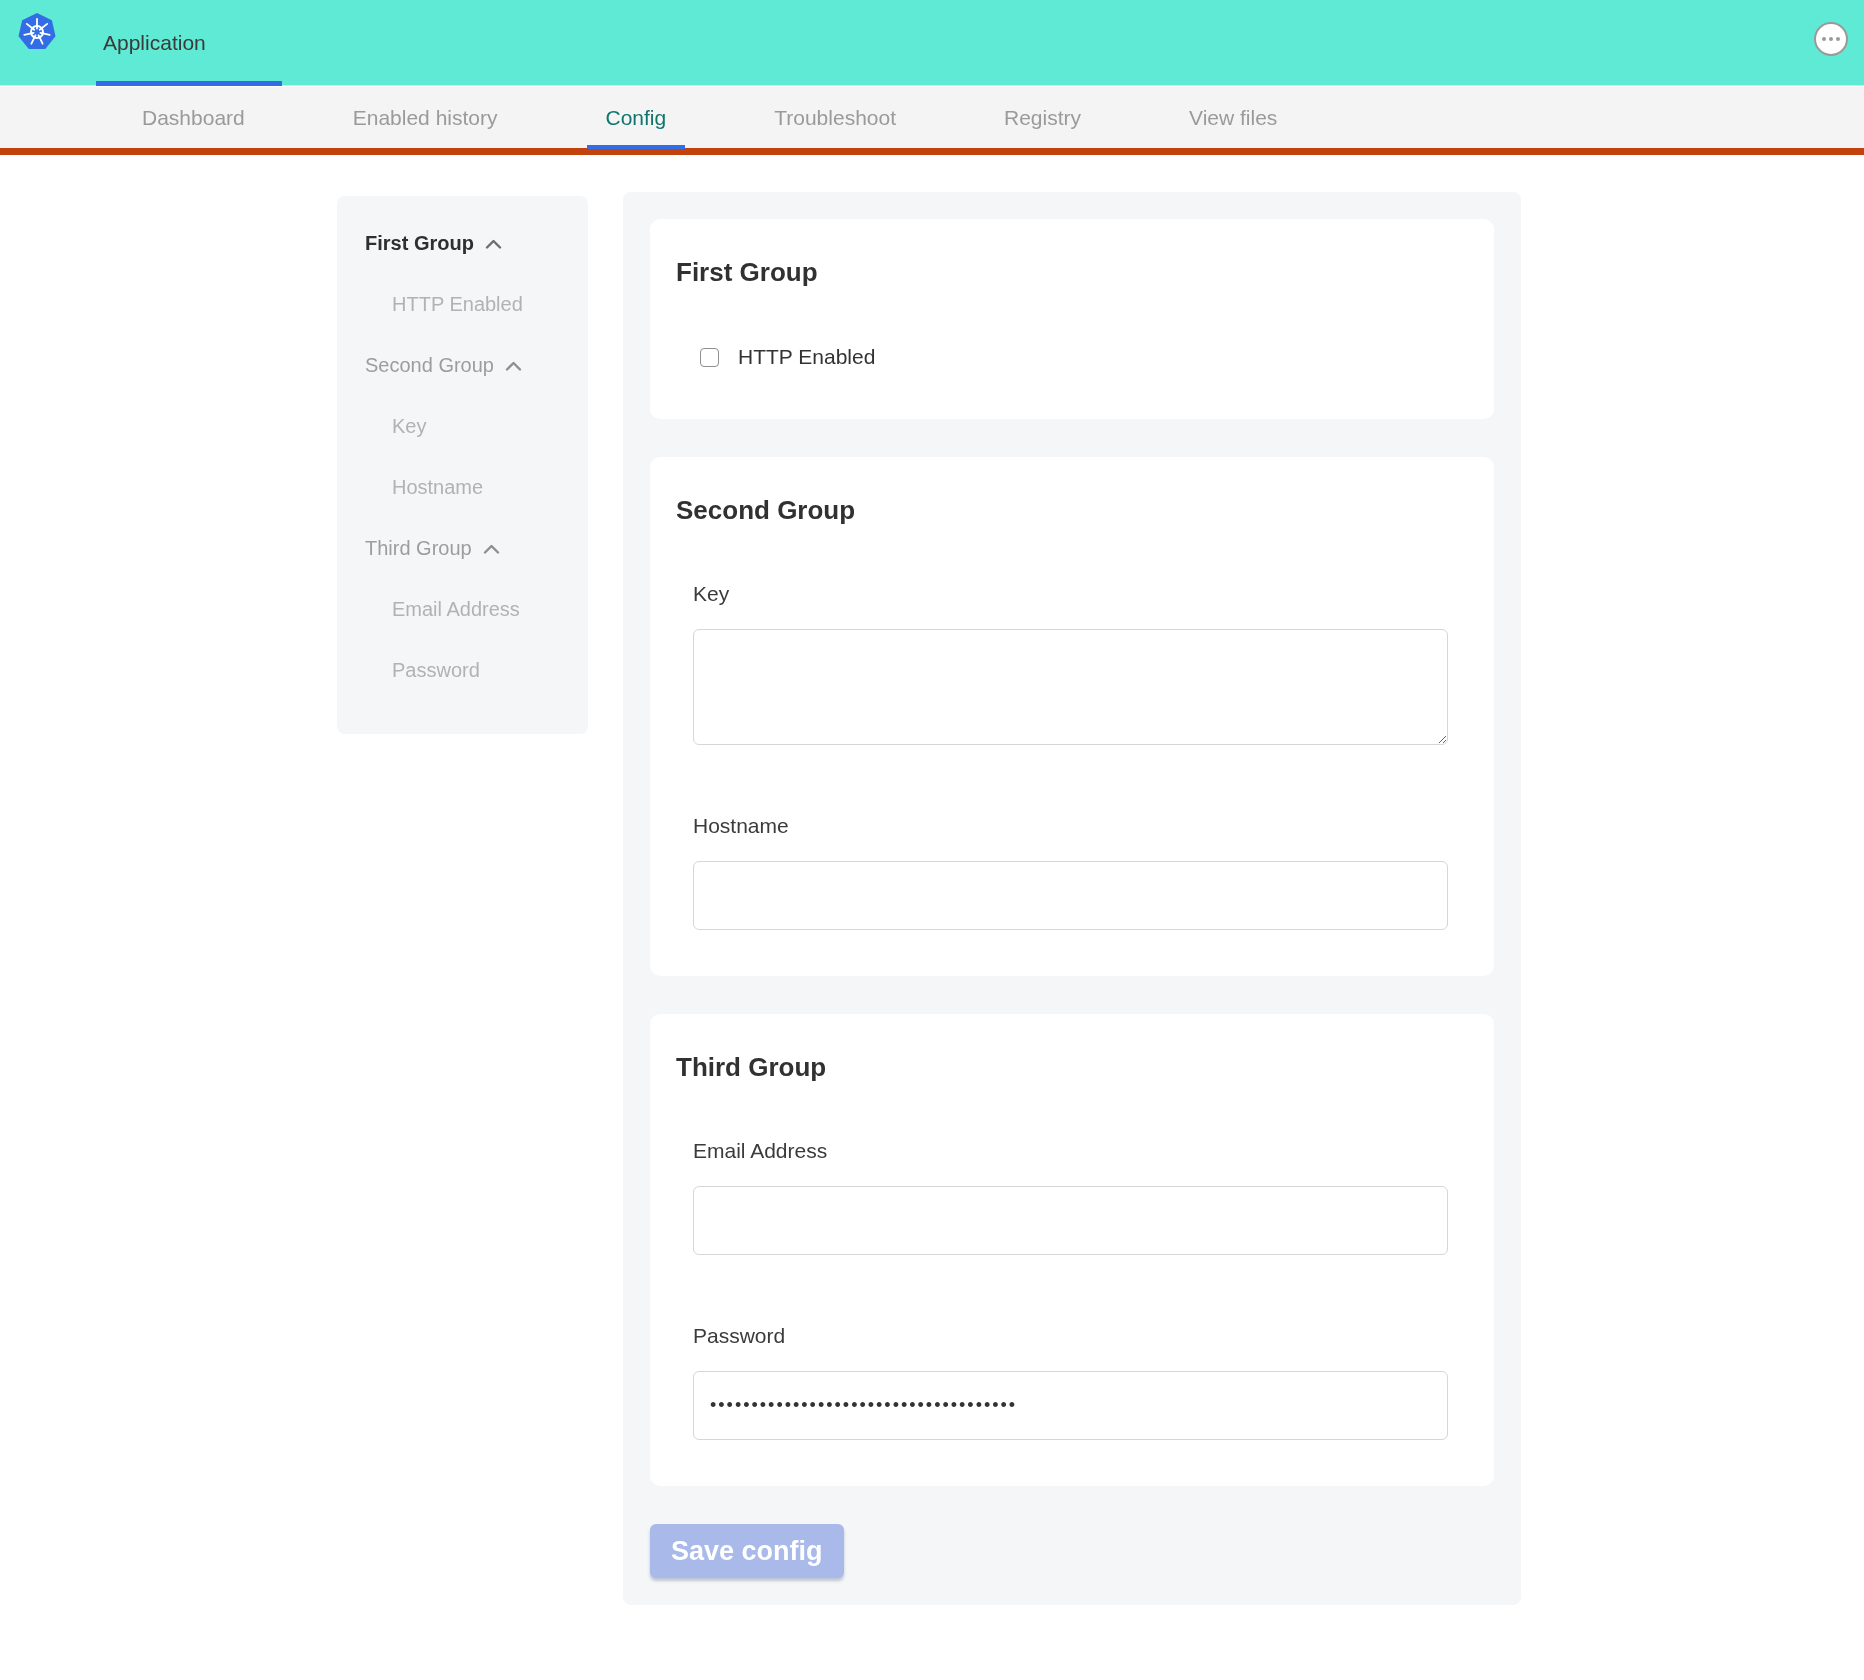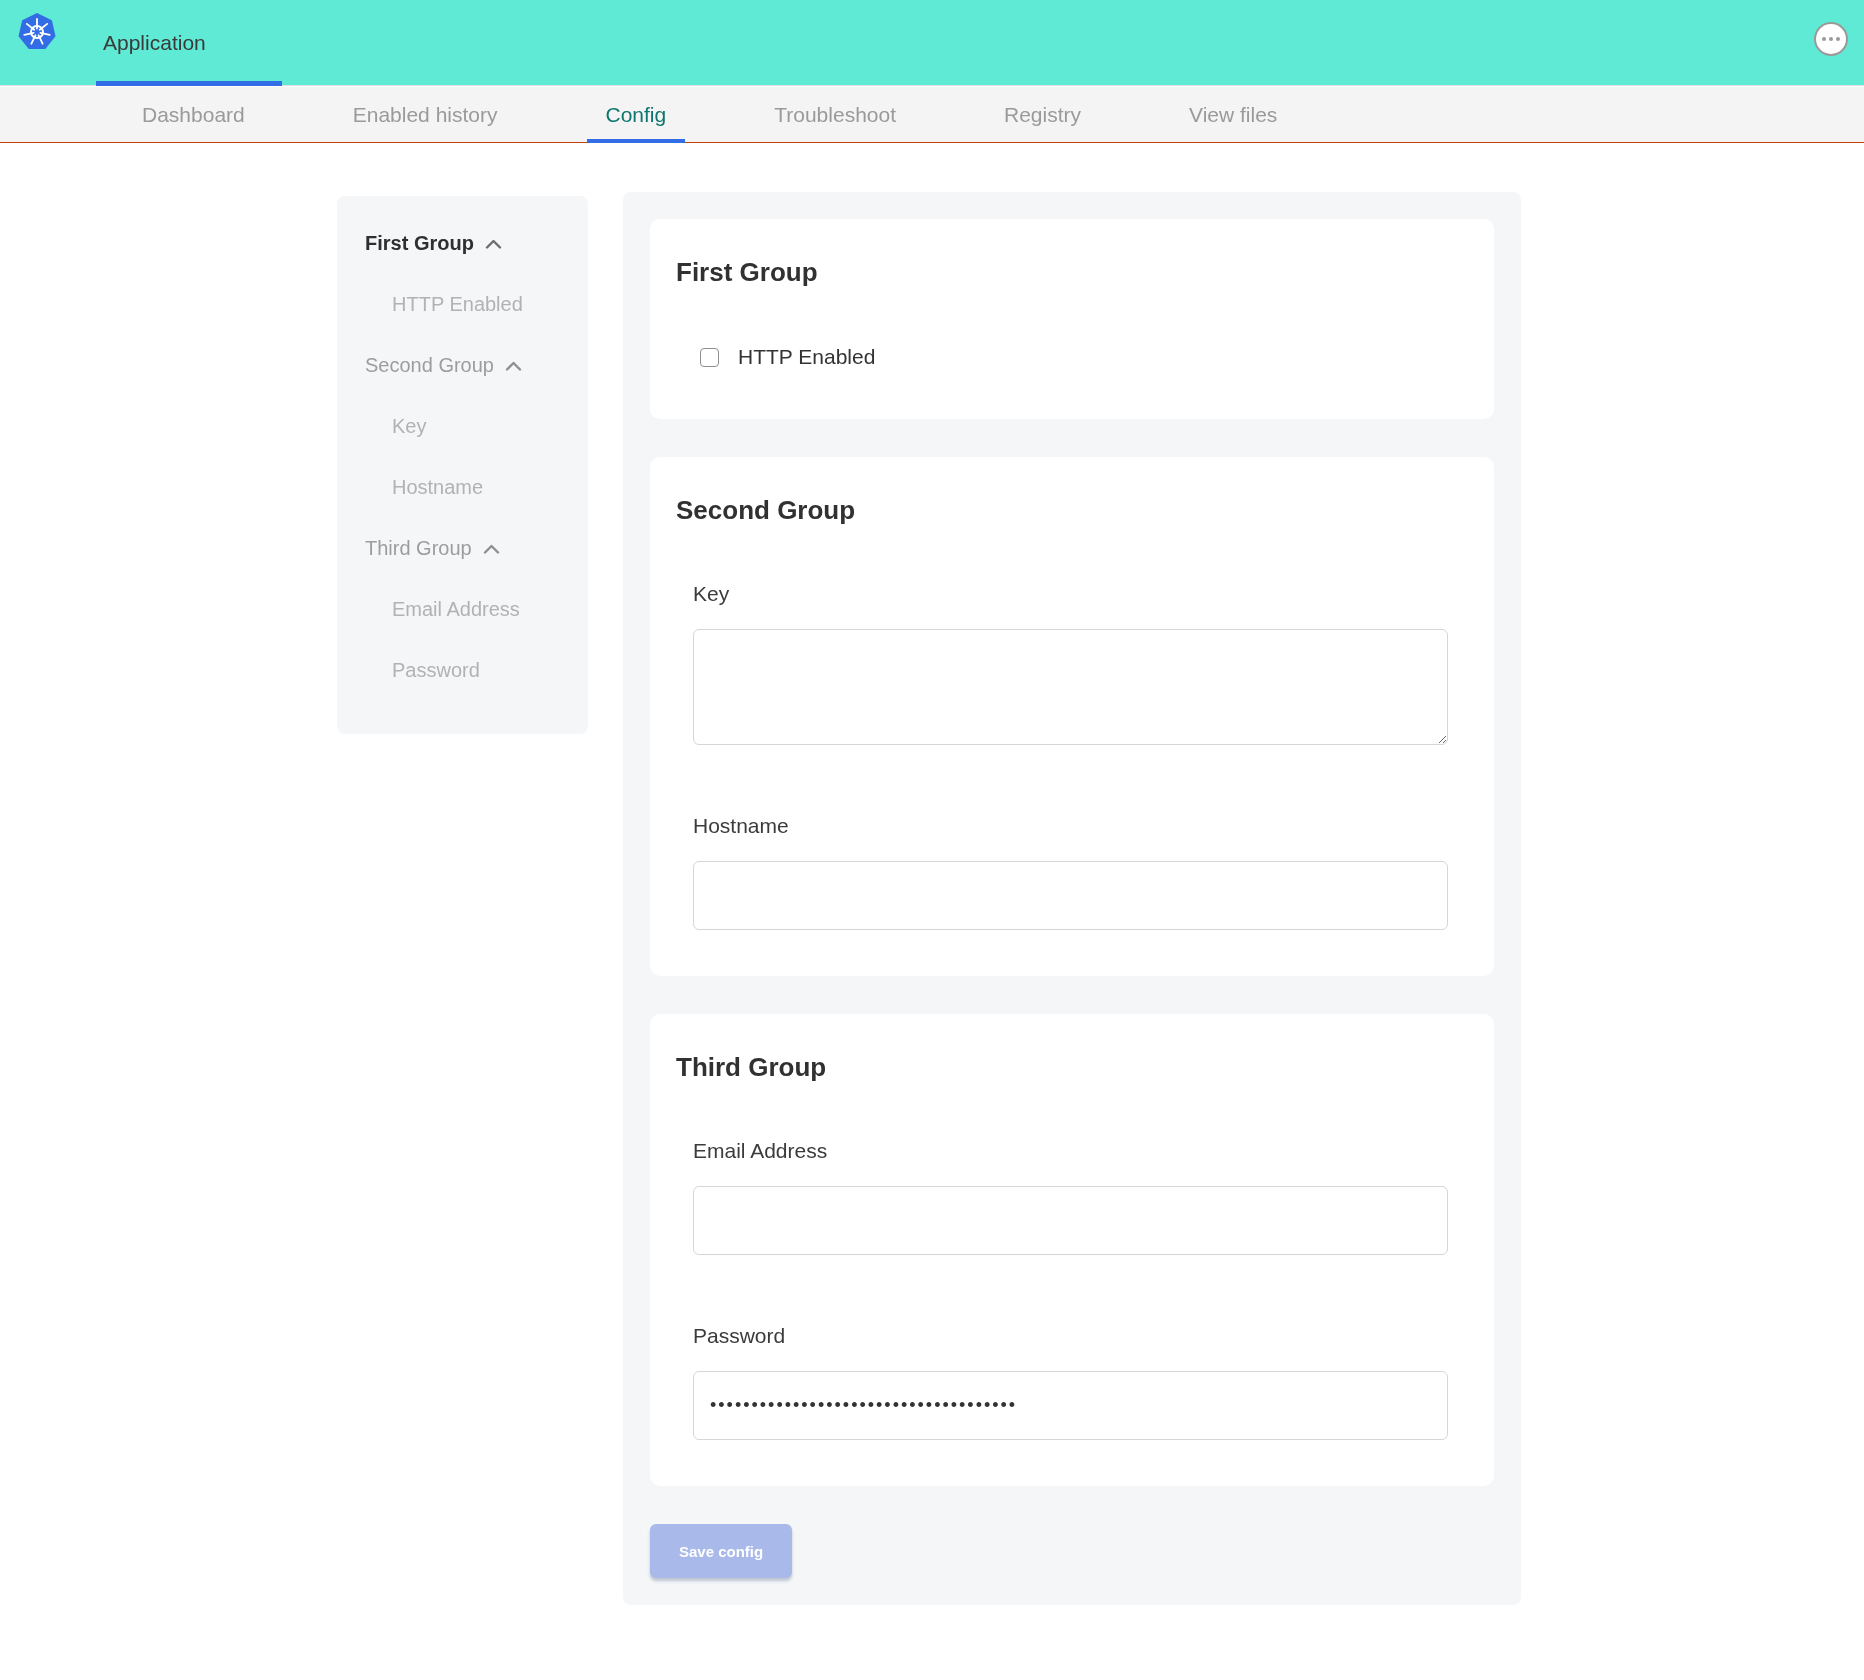--- a/index.html
+++ b/index.html
@@ -11,22 +11,22 @@
   .header{position:absolute;top:0;left:0;width:100%;height:86px;background:#5eead4;
           border-bottom:1px solid #e0e0e0;box-sizing:border-box;z-index:3;}
   .logo{position:absolute;left:17px;top:12px;width:40px;height:40px;}
   .app-tab{position:absolute;left:96px;top:0;height:86px;width:186px;display:flex;
            align-items:center;padding-left:7px;box-sizing:border-box;font-size:21px;color:#3a3a3a;cursor:pointer;}
   .app-underline{position:absolute;left:96px;bottom:-1px;width:186px;height:5px;background:var(--accent,#326de6);}
   .more-btn{position:absolute;right:16px;top:22px;width:34px;height:34px;border:2px solid #9a9a9a;
             border-radius:50%;background:#fff;display:flex;align-items:center;justify-content:center;gap:3px;cursor:pointer;padding:0;}
   .more-btn i{width:4px;height:4px;border-radius:50%;background:#9a9a9a;display:block;}
   
-  .navbar{position:absolute;top:87px;left:0;width:100%;height:56px;background:#f4f4f4;
-          border-bottom:1px solid #c2410c;box-sizing:border-box;display:flex;align-items:stretch;
+  .navbar{position:absolute;top:87px;left:0;width:100%;height:68px;background:#f4f4f4;
+          border-bottom:7px solid #c2410c;box-sizing:border-box;display:flex;align-items:stretch;
           padding-left:123px;gap:70px;z-index:2;}
   .tab{display:flex;align-items:center;padding:0 19px;font-size:21px;color:#9a9a9a;
        position:relative;cursor:pointer;white-space:nowrap;}
   .tab.active{color:#0f766e;}
   .tab.active::after{content:"";position:absolute;left:0;right:0;bottom:-1px;height:4px;background:var(--accent,#326de6);}
   
   .sidebar{position:absolute;left:337px;top:196px;width:251px;height:538px;background:#f4f6f8;
            border-radius:8px;box-sizing:border-box;padding:34px 0 0 28px;}
   .side-row{display:flex;align-items:center;line-height:26px;margin-bottom:35px;font-size:20px;cursor:pointer;}
   .side-group{color:#9d9d9d;}
@@ -41,22 +41,22 @@
   .cb-row{display:flex;align-items:center;gap:19px;margin-top:58px;margin-left:24px;font-size:21px;color:#333;cursor:pointer;}
   input[type=checkbox]{appearance:none;-webkit-appearance:none;width:19px;height:19px;border:1.5px solid #8f8f8f;
         border-radius:4px;background:#fff;margin:0;cursor:pointer;}
   .field-block{margin-left:17px;margin-top:56px;width:755px;}
   .field-label{font-size:21px;color:#3b3b3b;line-height:26px;}
   .field-input{display:block;width:100%;box-sizing:border-box;margin-top:22px;border:1px solid #d6d6d6;
         border-radius:6px;background:#fff;font-size:20px;color:#333;padding:0 16px;height:69px;outline:none;
         font-family:"Liberation Sans", sans-serif;}
   textarea.field-input{height:116px;padding:12px 16px;resize:both;}
   input.pwd{letter-spacing:2px;font-size:18px;}
-  .save-btn{display:block;margin-top:35px;height:54px;padding:0 29px;border:none;border-radius:6px;
-        background:var(--save,#a9b9e9);color:#fff;font-size:15px;font-weight:bold;
+  .save-btn{display:block;margin-top:35px;height:54px;padding:0 21px;border:none;border-radius:6px;
+        background:var(--save,#a9b9e9);color:#fff;font-size:27px;font-weight:bold;
         font-family:"Liberation Sans", sans-serif;box-shadow:0 3px 3px rgba(70,85,130,0.30);cursor:pointer;}
 </style>
 </head>
 <body>
 
 <header class="header">
   <svg class="logo" viewBox="0 0 40 40" width="40" height="40">
     <polygon points="20,1 34.9,8.2 38.5,24.2 28.3,37.1 11.8,37.1 1.5,24.2 5.2,8.2" fill="#326de6"></polygon>
     <circle cx="20" cy="20" r="6" fill="none" stroke="#ffffff" stroke-width="2"></circle>
     <g stroke="#ffffff" stroke-width="1.8" stroke-linecap="round">

